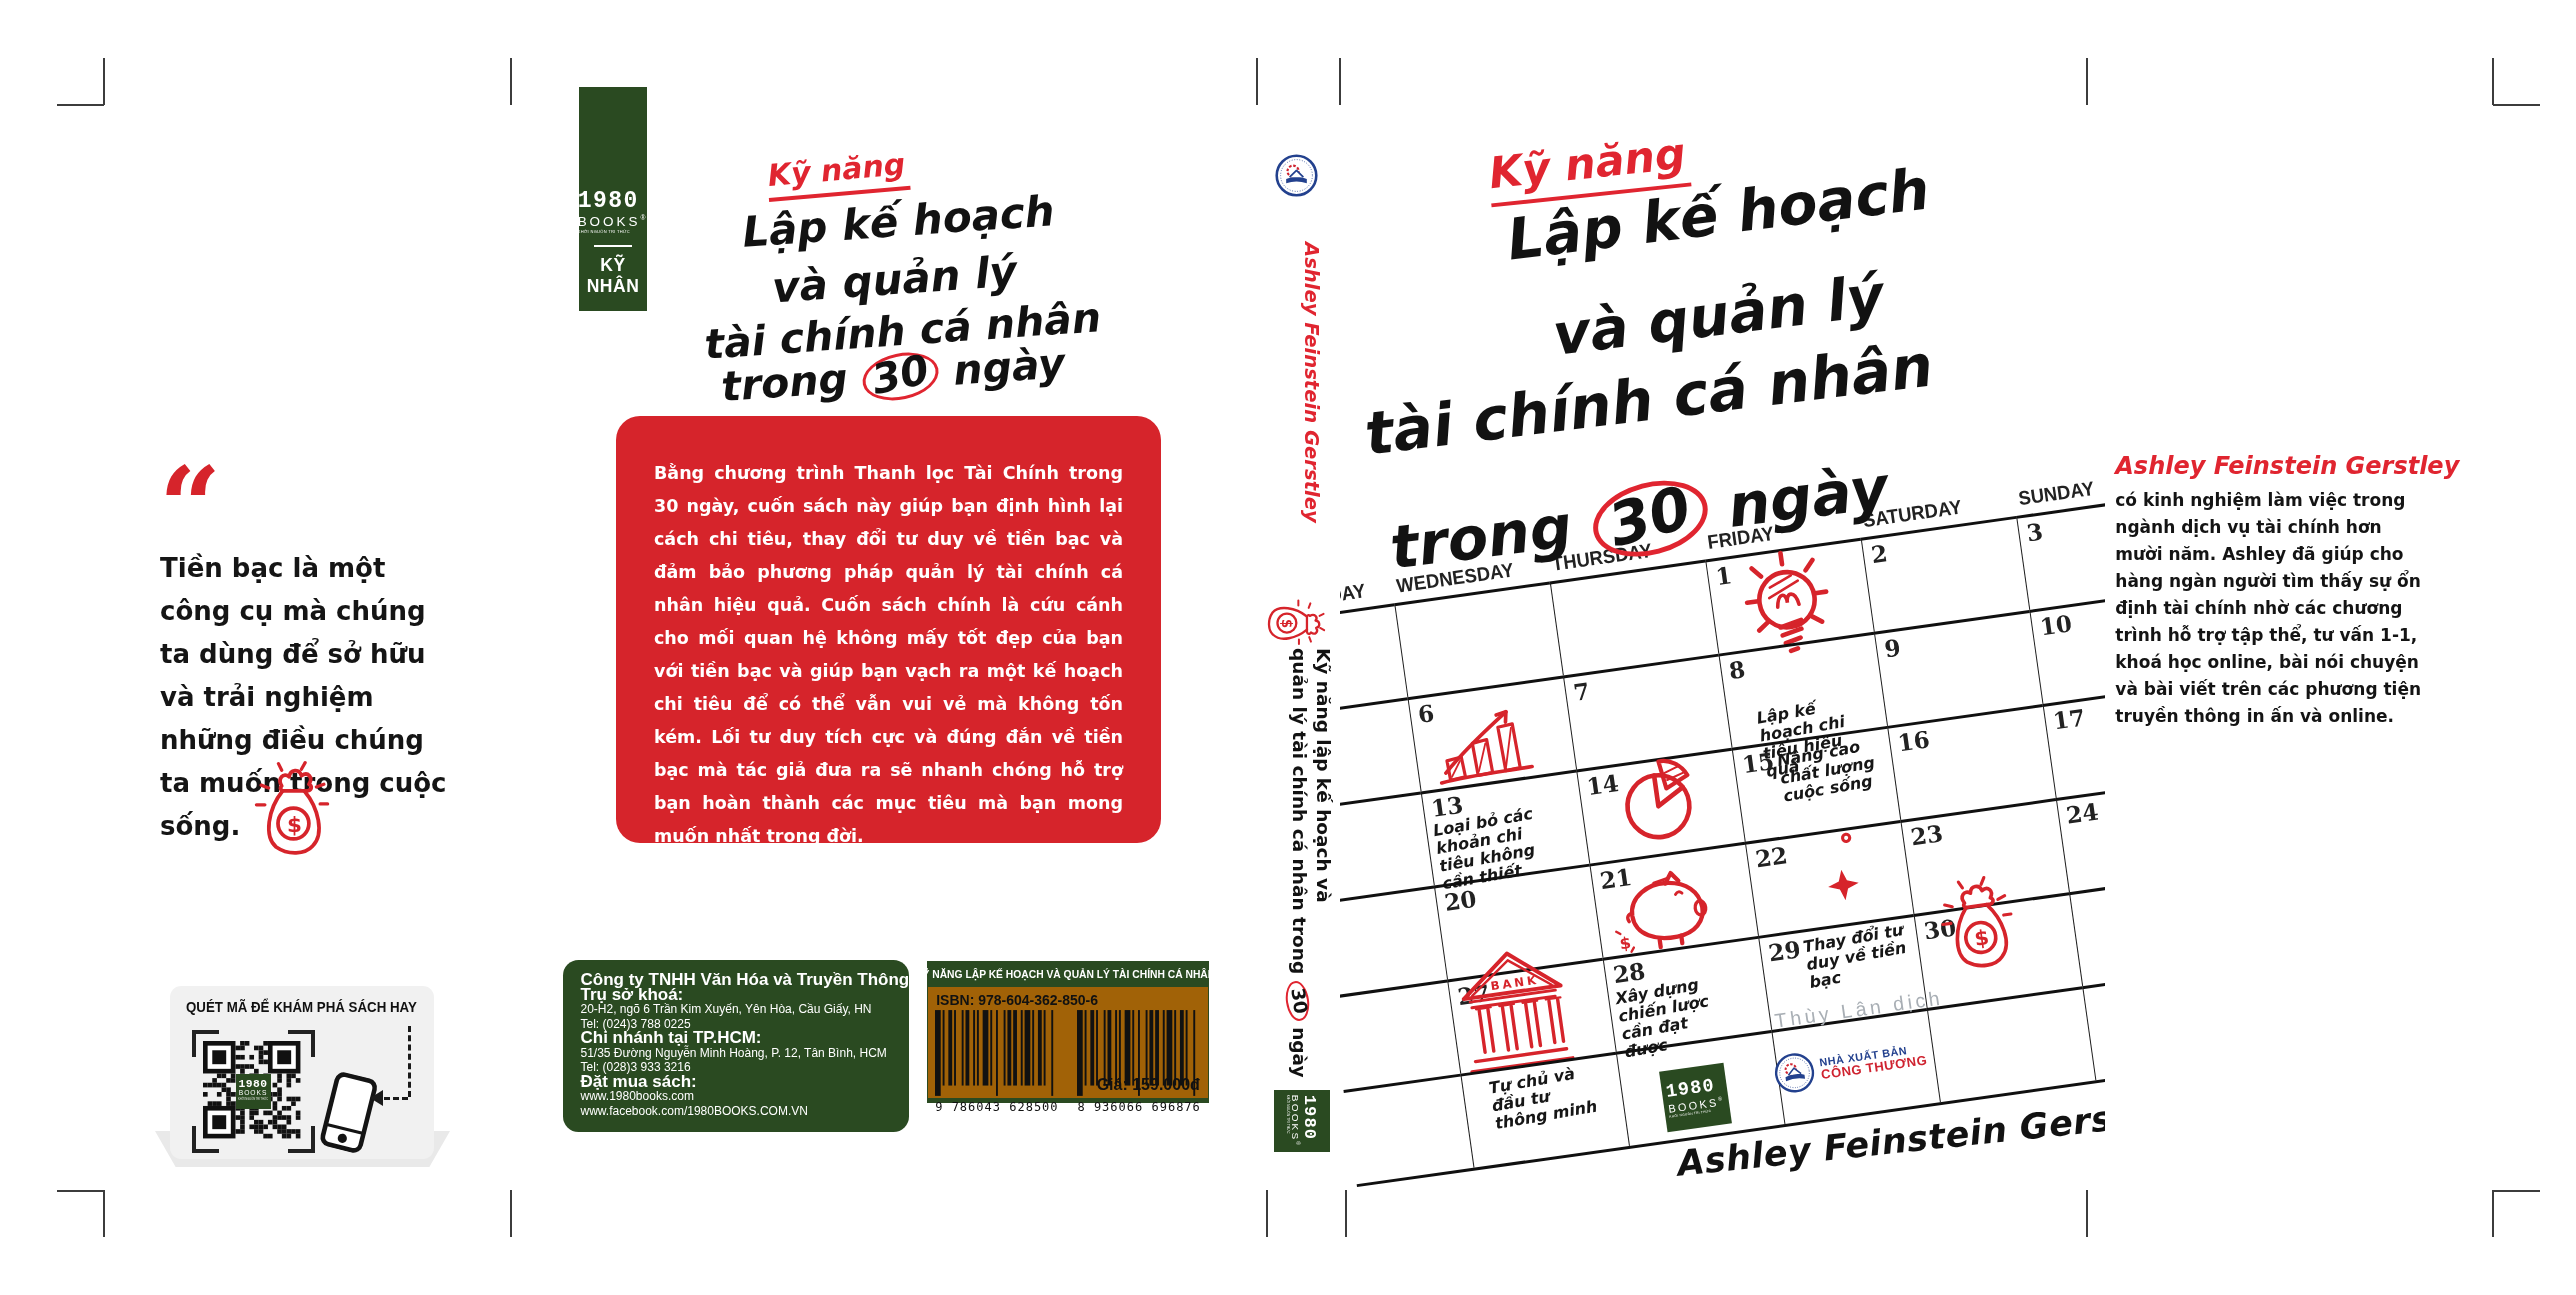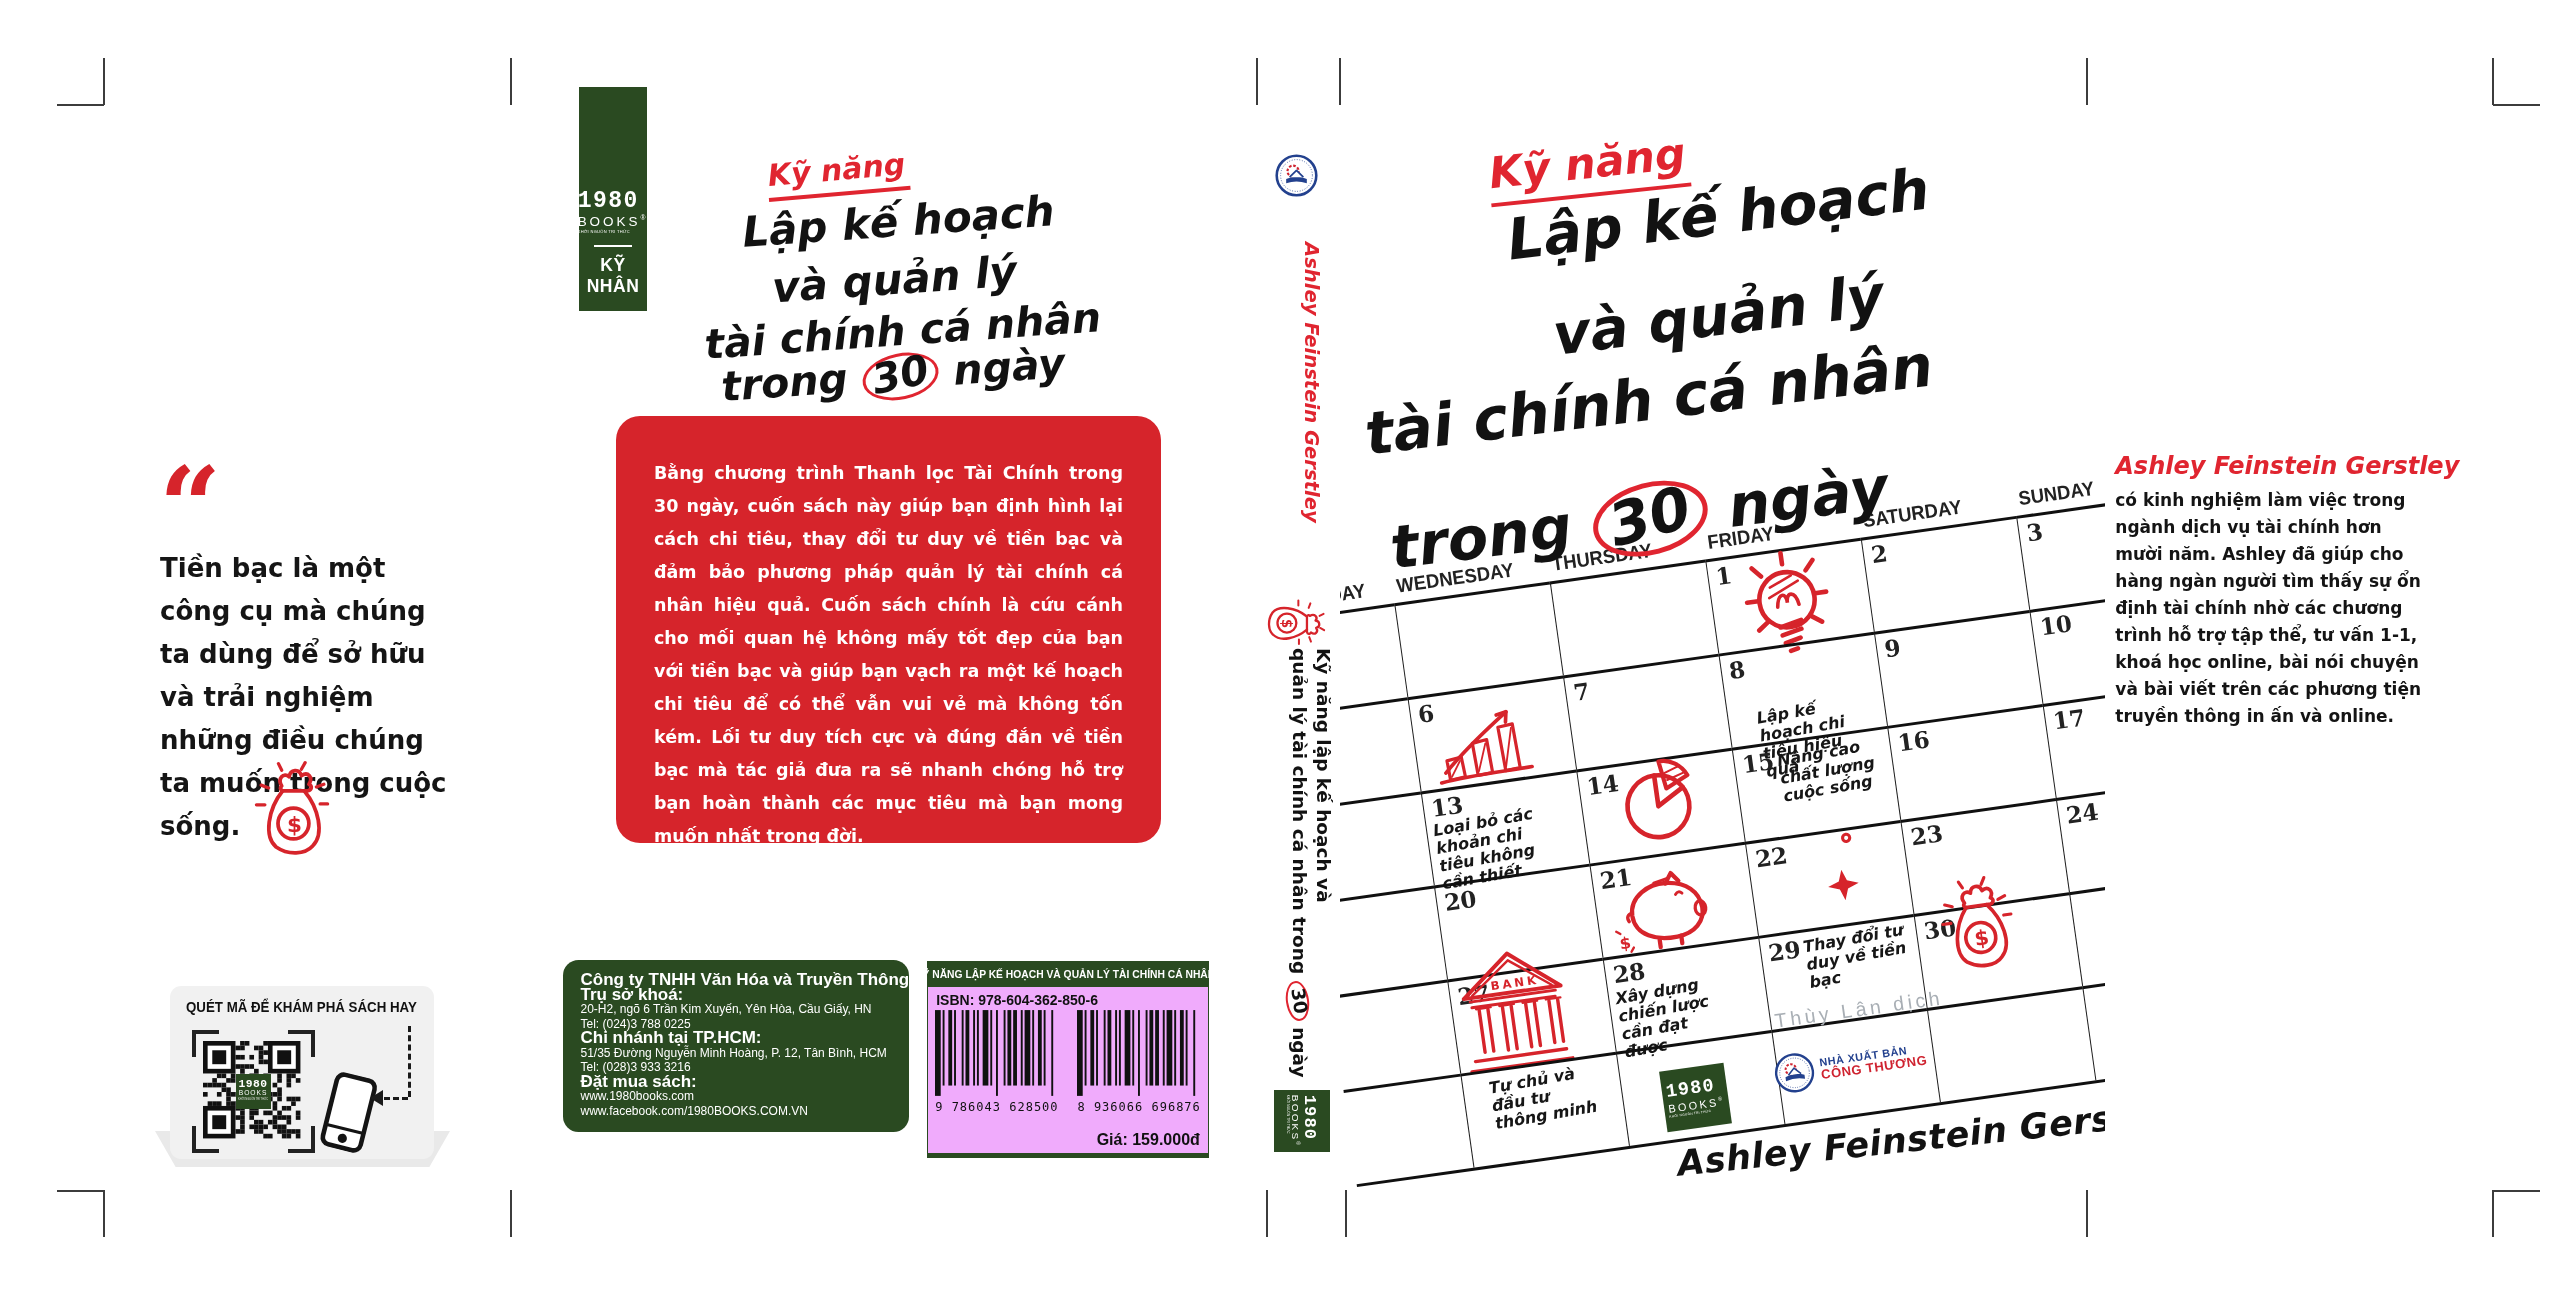--- a/index.html
+++ b/index.html
@@ -59,21 +59,21 @@
   .kick{color:var(--red2);display:inline-block;border-bottom:4.1px solid var(--red2);padding:0 3.1px 5.2px 1px}
   .circle30{display:inline-block;border:3.6px solid var(--red2);border-radius:50%;padding:1px 10.3px 5.2px;transform:rotate(-8deg);line-height:.9}
 
   .blurb{left:616px;top:416px;width:545px;height:427px;background:var(--red);border-radius:24px;padding:41px 38px;color:#fff}
   .blurb p{font-family:"DejaVu Sans",sans-serif;font-weight:700;font-size:17.5px;line-height:33px;text-align:justify;color:#fff}
 
   .pubbox{left:563px;top:960px;width:346px;height:172px;background:var(--green);border-radius:15.5px;padding:13.4px 17.5px;color:#fff}
   .pubbox div{font-size:12px;line-height:14.5px;white-space:nowrap}
   .pubbox div.b{font-weight:700;font-size:17px}
 
-  .bc-card{left:927px;top:961px;width:282px;height:197px;background:#f0abfc;border:1.5px solid var(--green);border-bottom:5.2px solid var(--green)}
+  .bc-card{left:927px;top:961px;width:282px;height:142px;background:#a16207;border:1.5px solid var(--green);border-bottom:5.2px solid var(--green)}
   .bc-head{background:var(--green);color:#fff;height:25px;display:flex;align-items:center;justify-content:center;font-weight:700;font-size:10.3px;white-space:nowrap;transform:scaleX(1);letter-spacing:0}
   .bc-isbn{font-weight:700;font-size:14px;color:#111;margin:5.2px 0 2.1px 8.2px;font-family:"Liberation Sans",sans-serif}
   .bc-row{display:flex;justify-content:space-between;padding:0 7.2px}
   .bc-num{font-family:"DejaVu Sans Mono",monospace;font-size:12px;color:#111;letter-spacing:1px;margin-top:1px;text-align:center}
   .bc-price{position:absolute;right:8.2px;bottom:4.1px;font-weight:700;font-size:16px;color:#111}
 
   
   .rot90{transform:rotate(90deg);transform-origin:top left}
   .spine-author{font-size:19.6px;color:var(--red2);width:330px}
   .spine-title{width:397px;font-size:18.5px;line-height:24px;white-space:nowrap;font-weight:700}

